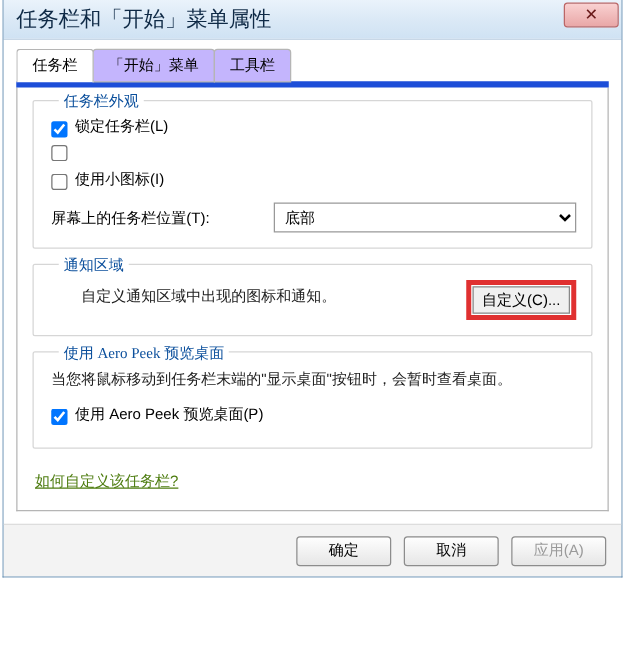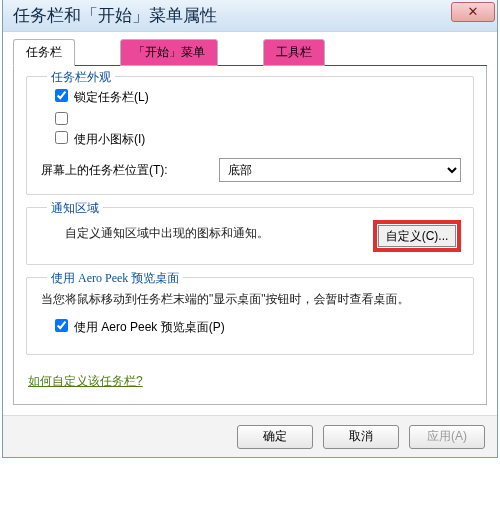--- a/index.html
+++ b/index.html
@@ -46,29 +46,28 @@
     text-align: center;
     line-height: 17px;
     cursor: pointer;
   }
   .content {
     padding: 6px 10px 10px 10px;
     background: #fff;
   }
   .tabs {
     display: flex;
-    border-bottom: 1px solid #1d4ed8;
+    border-bottom: 5px solid #1d4ed8;
     position: relative;
     margin-bottom: 0;
-    gap: 46px;
   }
   .tab {
     padding: 4px 12px 4px 12px;
     border: 1px solid #b5b5b5;
-    background: #ec4899;
+    background: #c4b5fd;
     margin-right: -1px;
     position: relative;
     top: 1px;
     cursor: pointer;
     border-top-left-radius: 3px;
     border-top-right-radius: 3px;
     font-size: 12px;
   }
   .tab.active {
     background: #fff;
@@ -94,23 +93,23 @@
     top: -8px;
     left: 20px;
     background: #fff;
     padding: 0 4px;
     color: #0b4f9c;
     font-size: 12px;
     font-family: Liberation Serif, serif;
   }
   .chk-row {
     display: flex;
-    align-items: flex-start;
+    align-items: flex-end;
     margin-bottom: 6px;
-    margin-left: 16px;
+    margin-left: 2px;
   }
   .chk-row input[type=checkbox] {
     margin-right: 6px;
     width: 13px;
     height: 13px;
     cursor: pointer;
   }
   .chk-row label {
     cursor: pointer;
   }

